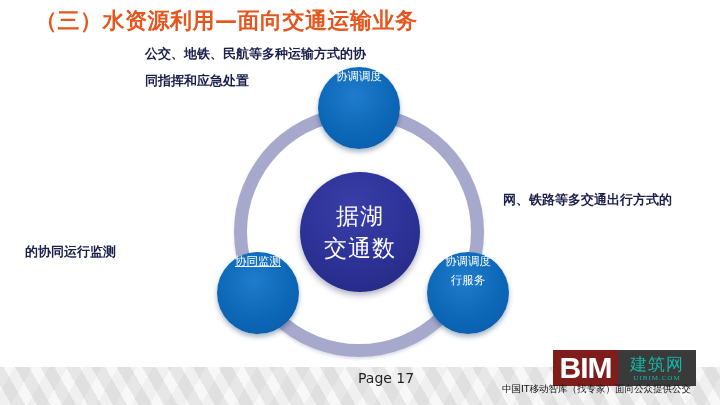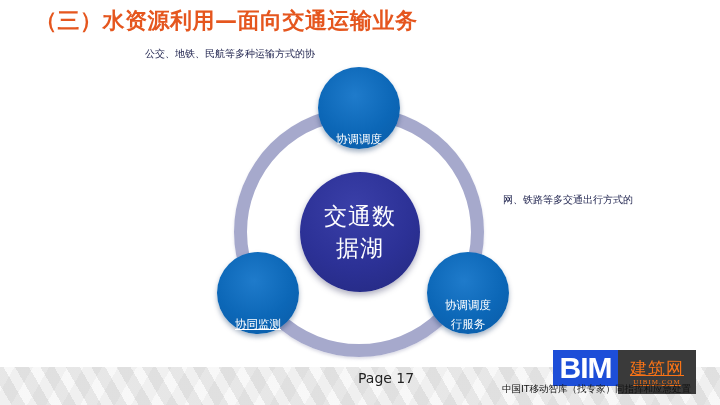--- a/index.html
+++ b/index.html
@@ -8,38 +8,38 @@
 
   .slide { position:absolute; left:0; top:0; width:720px; height:405px; background:#ffffff; overflow:hidden; }
 
   .title {
     position:absolute; left:6px; top:6px;
     font-family:"DejaVu Sans", sans-serif; font-weight:bold;
     font-size:22px; color:#E5561E; letter-spacing:0.5px; white-space:nowrap;margin-left:29px;
   }
 
   .callout {
-    position:absolute; font-family:"DejaVu Sans", sans-serif; font-weight:normal;
-    color:#1B1F4B; font-size:10px; line-height:27px;
+    position:absolute; font-family:"DejaVu Sans", sans-serif; font-weight:bold;
+    color:#1B1F4B; font-size:13px; line-height:27px;
   }
   .callout-top { left:145px; top:40px; width:290px; }
   .callout-right { left:503px; top:186px; width:212px; }
   .callout-left { left:25px; top:238px; width:210px; }
 
   .diagram { position:absolute; left:0; top:0; width:720px; height:405px; }
 
   .ring {
     position:absolute; left:234px; top:107px; width:250px; height:250px;
     border-radius:50%; border:13px solid #A6A9CC;
     box-shadow: 0 2px 3px rgba(120,120,160,0.25);
   }
 
   .node {
     position:absolute; border-radius:50%;
-    display:flex; align-items:flex-end; justify-content:center; text-align:center;
+    display:flex; align-items:flex-start; justify-content:center; text-align:center;
     color:#ffffff; font-family:"DejaVu Sans", sans-serif;
     background: radial-gradient(circle at 45% 35%, #1F7BCB 0%, #0C67B7 55%, #0A5AA5 100%);
     box-shadow: 0 3px 5px rgba(0,40,90,0.35);
   }
   .node span { display:block; font-size:11.5px; line-height:19px; }
   .node-top { left:318px; top:67px; width:82px; height:82px; }
   .node-left { left:217px; top:252px; width:82px; height:82px;text-decoration:underline; }
   .node-right { left:427px; top:252px; width:82px; height:82px; }
 
   .hub {
@@ -61,60 +61,62 @@
 
   .page-num {
     position:absolute; left:358px; top:370px; font-family:"DejaVu Sans", sans-serif;
     font-size:14px; color:#222222;
   }
 
   .watermark {
     position:absolute; left:553px; top:350px; width:143px; height:36px; display:flex;
   }
   .wm-bim {
-    width:65px; height:36px; background:#1d4ed8; color:#ffffff;
+    width:65px; height:36px; background:#7f1d1d; color:#ffffff;
     font-family:"Liberation Sans", sans-serif; font-weight:bold; font-size:30px;
     display:flex; align-items:center; justify-content:center; letter-spacing:-1px;
   }
   .wm-right {
-    width:78px; height:44px; background:#3A3A3A; color:#f97316;
-    display:flex; flex-direction:column; align-items:center; justify-content:center;text-decoration:underline;
+    width:78px; height:36px; background:#3A3A3A; color:#14b8a6;
+    display:flex; flex-direction:column; align-items:center; justify-content:center;
   }
   .wm-cn { font-family:"DejaVu Serif", serif; font-size:17px; line-height:20px; letter-spacing:1px; }
   .wm-url { font-family:"Liberation Serif", serif; font-size:7px; line-height:9px; letter-spacing:1px;text-align:right; }
 
   .source {
     position:absolute; left:502px; top:383px; font-family:"DejaVu Sans", sans-serif;
     font-size:9.5px; color:#111111; white-space:nowrap;
   }
 </style>
 </head>
 <body>
 
 <div class="slide">
 
   <div class="title">（三）水资源利用—面向交通运输业务</div>
 
   <div class="callout callout-top">
     <div>公交、地铁、民航等多种运输方式的协</div>
+    <div>同指挥和应急处置</div>
   </div>
 
   <div class="callout callout-right">
     <div>网、铁路等多交通出行方式的</div>
   </div>
 
   <div class="callout callout-left">
+    <div>的协同运行监测</div>
   </div>
 
   <div class="diagram">
     <div class="ring"></div>
 
     <div class="hub">
+      <span>据湖</span>
       <span>交通数</span>
-      <span>据湖</span>
     </div>
 
     <div class="node node-top">
       <span>协调调度</span>
     </div>
 
     <div class="node node-left">
       <span>协同监测</span>
     </div>
 
@@ -131,14 +133,14 @@
   <div class="page-num">Page 17</div>
 
   <div class="watermark">
     <div class="wm-bim">BIM</div>
     <div class="wm-right">
       <div class="wm-cn">建筑网</div>
       <div class="wm-url">UIBIM.COM</div>
     </div>
   </div>
 
-  <div class="source">中国IT移动智库（找专家）同指挥和应急处置</div>
+  <div class="source">中国IT移动智库（找专家）面向公众提供公交</div>
 </div>
 
 </body></html>

